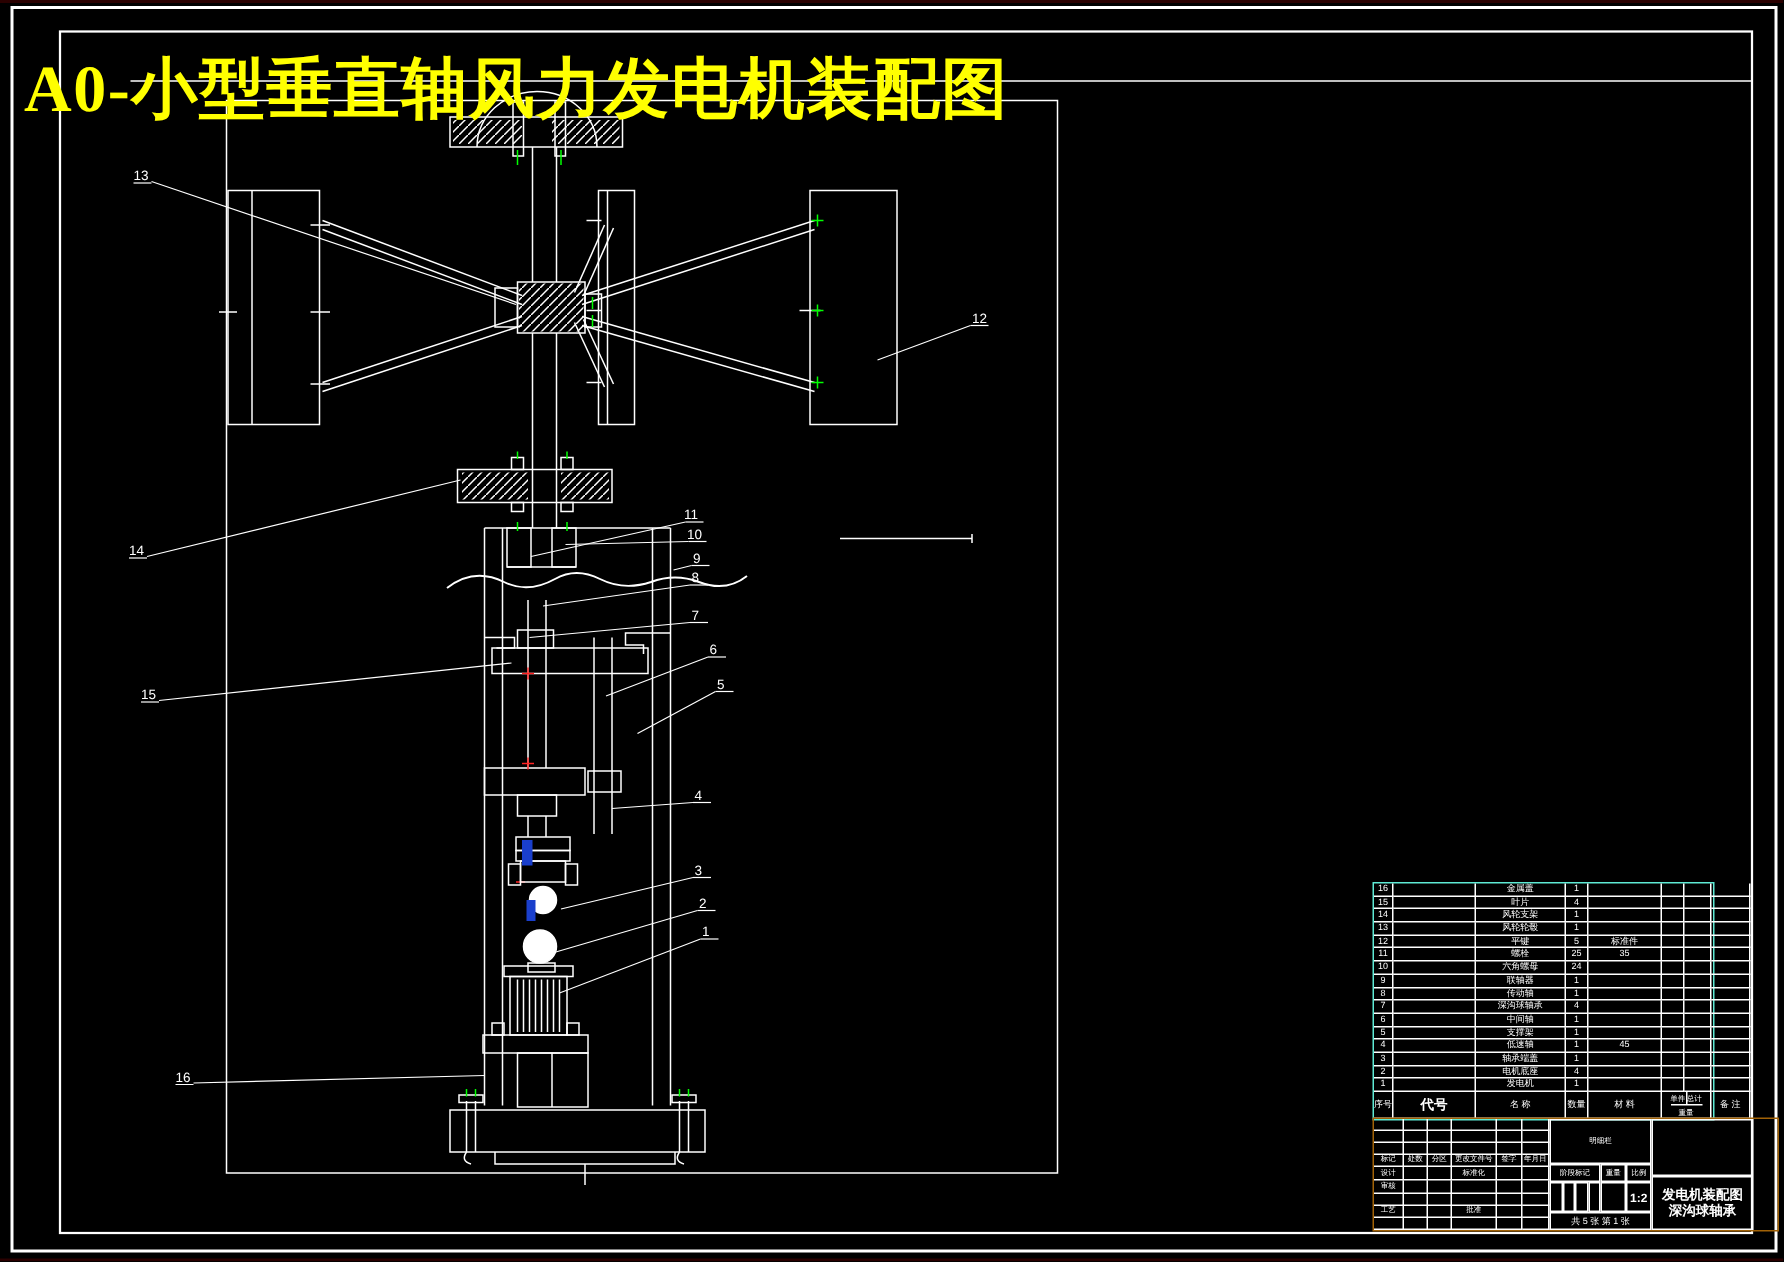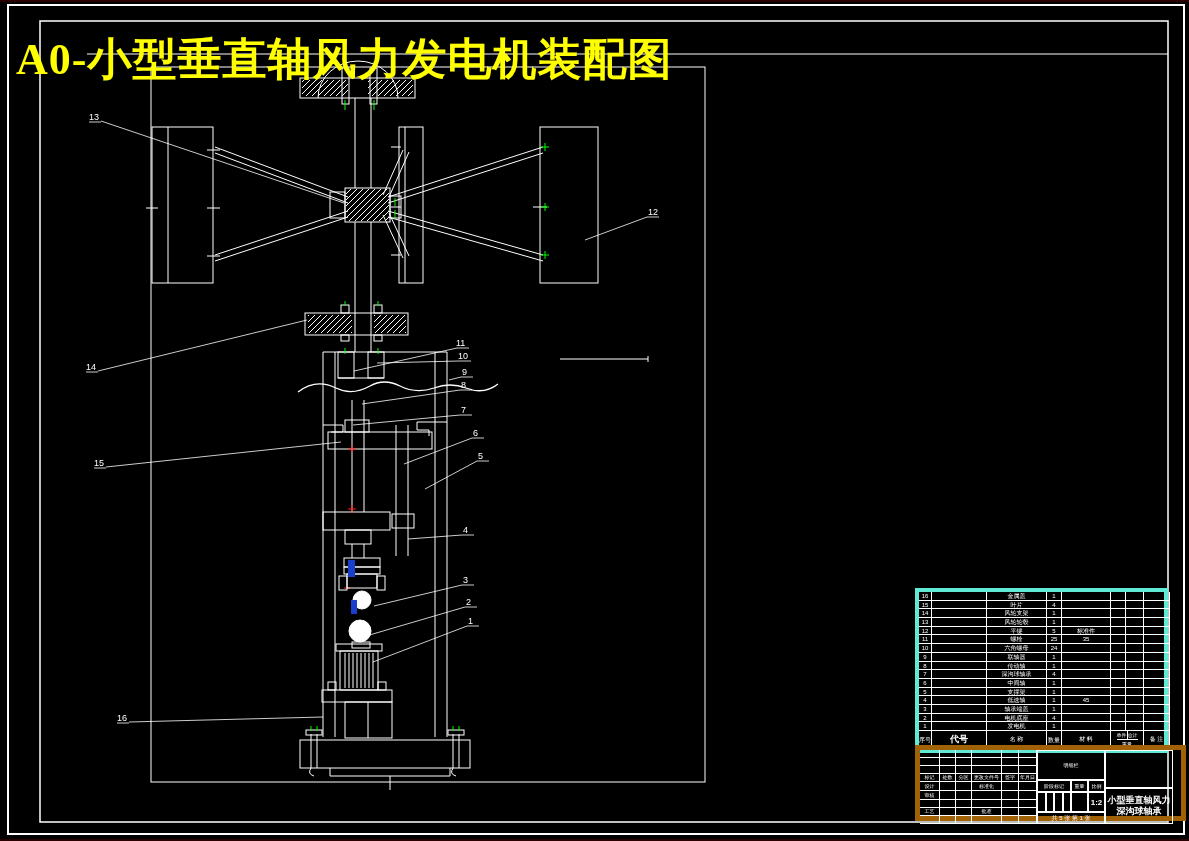--- a/index.html
+++ b/index.html
@@ -5,37 +5,37 @@
   html,body{margin:0;padding:0;background:#000;}
   .stage{position:relative;width:1189px;height:841px;background:#000;overflow:hidden;
          font-family:"Liberation Sans",sans-serif;}
   .edge-strip{position:absolute;left:0;width:100%;height:2px;background:#2a0000;}
   .main-title{position:absolute;left:16px;top:6px;color:#ffff00;font-size:44px;font-weight:bold;
               letter-spacing:1px;white-space:nowrap;z-index:5;
               font-family:"Liberation Serif","DejaVu Serif",serif;margin-top:24px;}
   svg text{font-family:"Liberation Sans",sans-serif;fill:#fff;}
 
   
-  .parts{position:absolute;left:915px;top:588px;width:253px;border:4px solid #5eead4;box-sizing:border-box;}
+  .parts{position:absolute;left:915px;top:588px;width:228px;border:1px solid #5eead4;box-sizing:border-box;}
   .parts-rows{display:grid;grid-template-columns:13px 55px 60px 15px 49px 15px 18px 26px;}
   .parts-rows .c{height:8.7px;border-right:1px solid #fff;border-bottom:1px solid #fff;
       box-sizing:border-box;color:#fff;font-size:6px;line-height:8px;text-align:center;
       overflow:hidden;white-space:nowrap;}
   .parts-header{display:grid;grid-template-columns:13px 55px 60px 15px 49px 33px 26px;height:18px;}
   .parts-header .h{border-right:1px solid #fff;border-bottom:1px solid #fff;box-sizing:border-box;
       color:#fff;font-size:6px;display:flex;align-items:center;justify-content:center;text-align:center;}
   .h-stack{flex-direction:column;line-height:6px;font-size:5px;}
   .wtcell{display:flex;flex-direction:column;padding:0;}
   .wtcell .wt-top{display:flex;flex:1;border-bottom:1px solid #fff;}
   .wtcell .wt-top span{flex:1;font-size:5px;display:flex;align-items:center;justify-content:center;}
   .wtcell .wt-top span:first-child{border-right:1px solid #fff;}
   .wtcell .wt-bot{flex:1;font-size:5px;display:flex;align-items:center;justify-content:center;}
 
   
-  .tblock{position:absolute;left:915px;top:745px;width:271px;height:76px;border:5px solid #a16207;
+  .tblock{position:absolute;left:915px;top:745px;width:271px;height:76px;border:1px solid #a16207;
           box-sizing:border-box;color:#fff;text-decoration:underline;}
   .cell{position:absolute;border:1px solid #fff;box-sizing:border-box;color:#fff;
         display:flex;align-items:center;justify-content:center;text-align:center;overflow:hidden;}
   .t5{font-size:5px;line-height:5px;} .t6{font-size:6px;} .t8{font-size:8px;font-weight:bold;}
   .leftgrid{position:absolute;left:0;top:0;width:117px;height:74px;display:grid;
       grid-template-columns:20px 16px 16px 30px 17px 18px;
       grid-template-rows:8px 8px 8px 8px 9px 9px 8px 8px 8px;}
   .leftgrid .g{border-right:1px solid #fff;border-bottom:1px solid #fff;box-sizing:border-box;
       font-size:5px;line-height:5px;color:#fff;display:flex;align-items:center;justify-content:center;
       overflow:hidden;white-space:nowrap;}
@@ -562,17 +562,17 @@
     <div class="cell" style="left:126px;top:42px;width:8px;height:20px"></div>
     <div class="cell" style="left:134px;top:42px;width:9px;height:20px"></div>
     <div class="cell" style="left:143px;top:42px;width:8px;height:20px"></div>
     <div class="cell" style="left:151px;top:42px;width:17px;height:20px"></div>
     <div class="cell t8" style="left:168px;top:42px;width:17px;height:20px">1:2</div>
 
     <div class="cell t6" style="left:117px;top:62px;width:68px;height:12px">共 5 张 第 1 张</div>
 
     <div class="cell" style="left:185px;top:0;width:68px;height:38px"></div>
     <div class="cell name-box" style="left:185px;top:38px;width:68px;height:36px">
-      <span>小型垂直轴风力</span>
+      <span>发电机装配图</span>
       <span>深沟球轴承</span>
     </div>
   </div>
 </div>
 
 </body></html>

